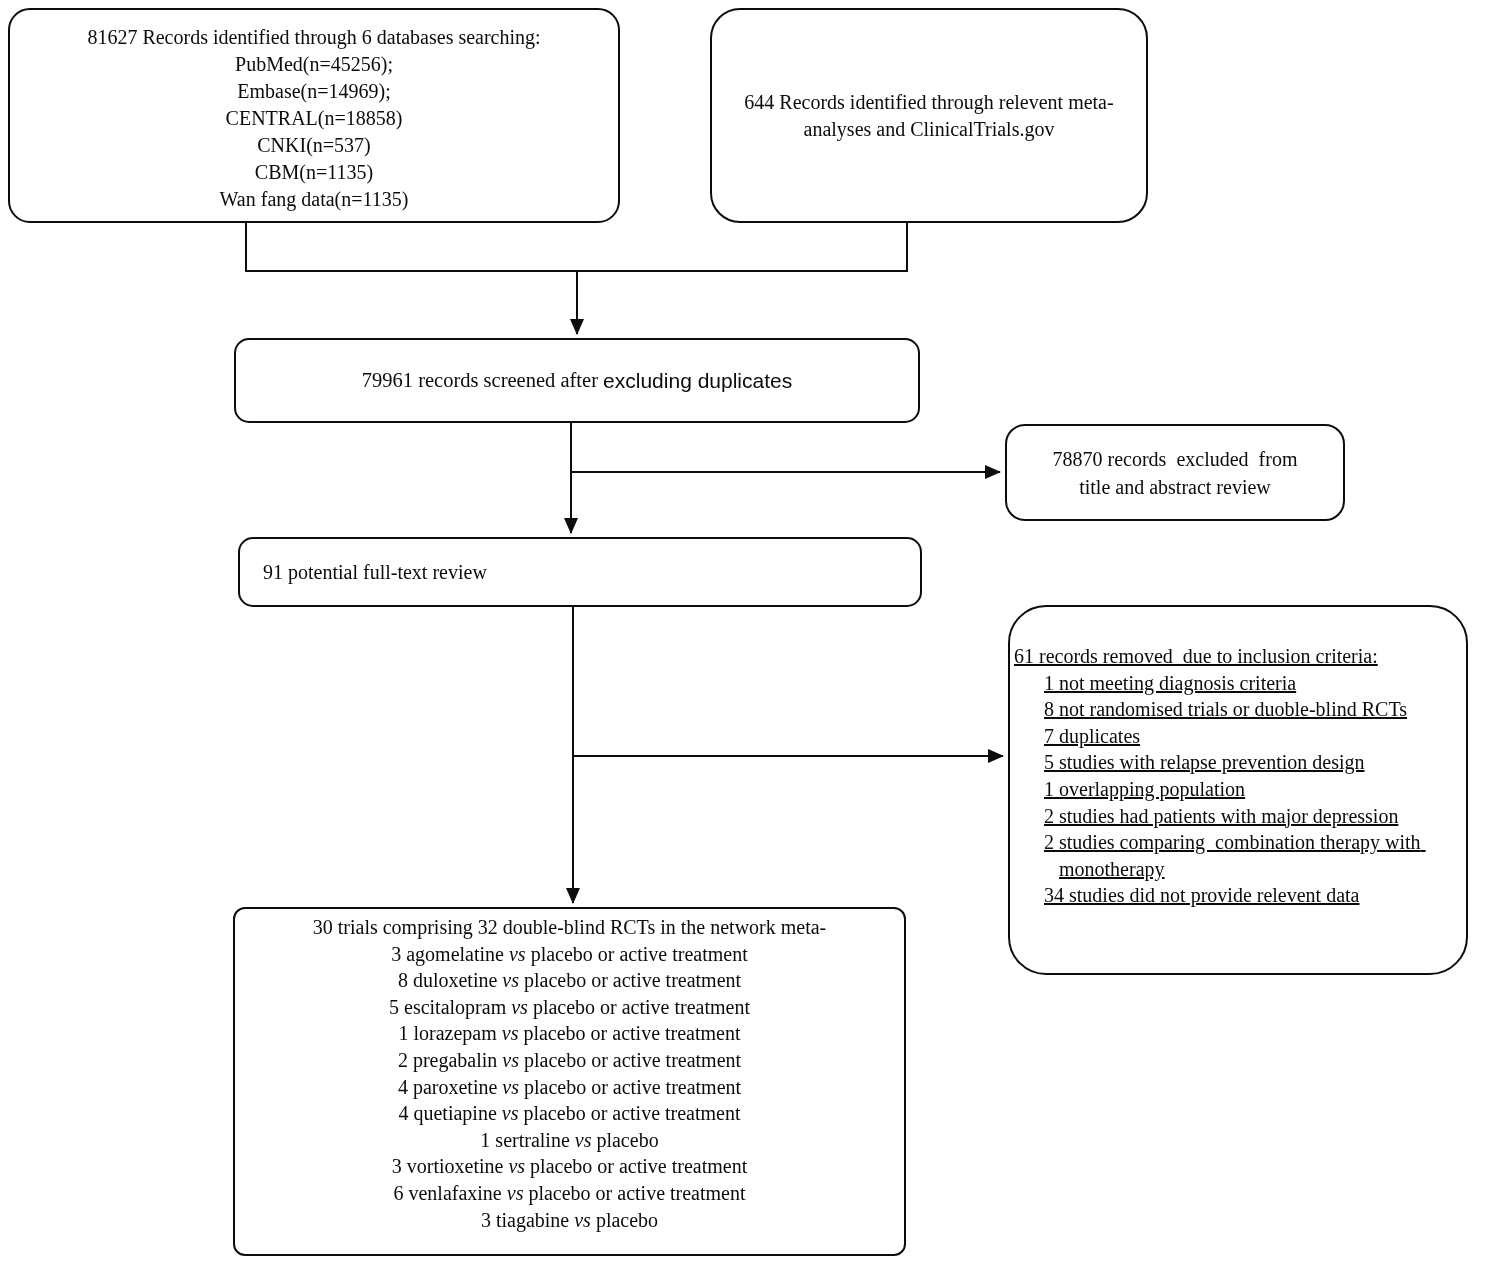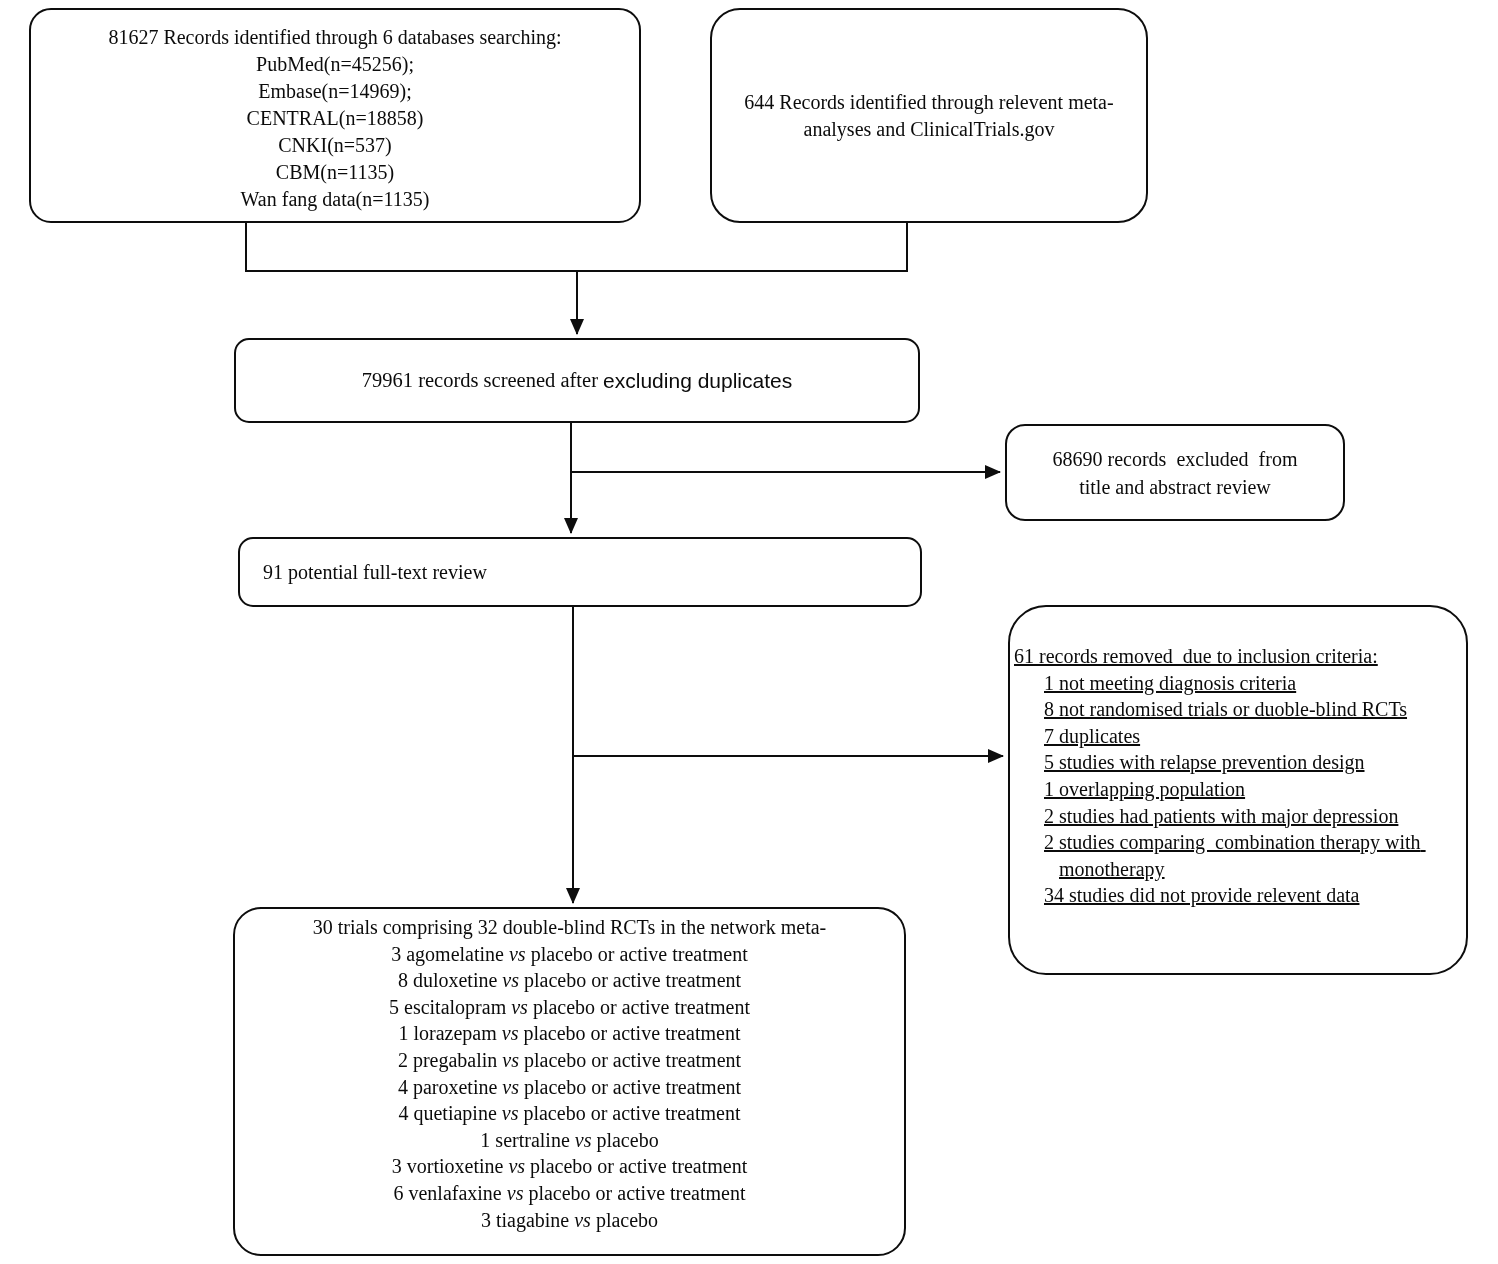--- a/index.html
+++ b/index.html
@@ -32,21 +32,20 @@
     line-height: 27px;
   }
   .pre { white-space: pre-wrap; }
 
   
   .box-db {
     left: 8px; top: 8px; width: 612px; height: 215px;
     border-radius: 22px;
     text-align: center;
     padding-top: 14px;
-    margin-left: 21px;
   }
   .box-db .line { display: block; }
 
   
   .box-meta {
     left: 710px; top: 8px; width: 438px; height: 215px;
     border-radius: 30px;
     display: flex; align-items: center; justify-content: center;
     text-align: center;
     padding: 8px 26px;
@@ -92,21 +91,21 @@
     text-decoration: underline;
   }
   .box-removed .reason {
     padding-left: 45px;
     text-indent: -15px;
   }
 
   
   .box-included {
     left: 233px; top: 907px; width: 673px; height: 349px;
-    border-radius: 28px;
+    border-radius: 12px;
     text-align: center;
     padding: 5px 6px 0 6px;
     line-height: 26.6px;
   }
   .box-included .vs { font-style: italic; }
 </style>
 </head>
 <body>
 
 <div class="canvas">
@@ -146,21 +145,21 @@
   <div class="box box-meta">
     <span>644 Records identified through relevent meta-analyses and ClinicalTrials.gov</span>
   </div>
 
   <div class="box box-screened">
     <span class="pre">79961 records screened after </span>
       <span class="sans">excluding duplicates</span>
   </div>
 
   <div class="box box-excluded">
-    <span class="pre">68690 records  excluded  from</span>
+    <span class="pre">78870 records  excluded  from</span>
     <span class="pre">title and abstract review</span>
   </div>
 
   <div class="box box-fulltext">
     <span>91 potential full-text review</span>
   </div>
 
   <div class="box box-removed">
     <div class="pre">61 records removed  due to inclusion criteria:</div>
     <div>

